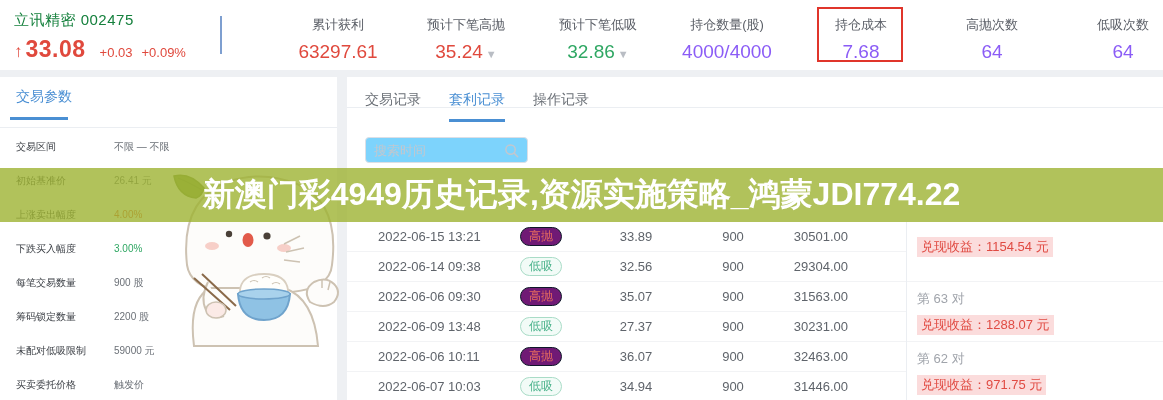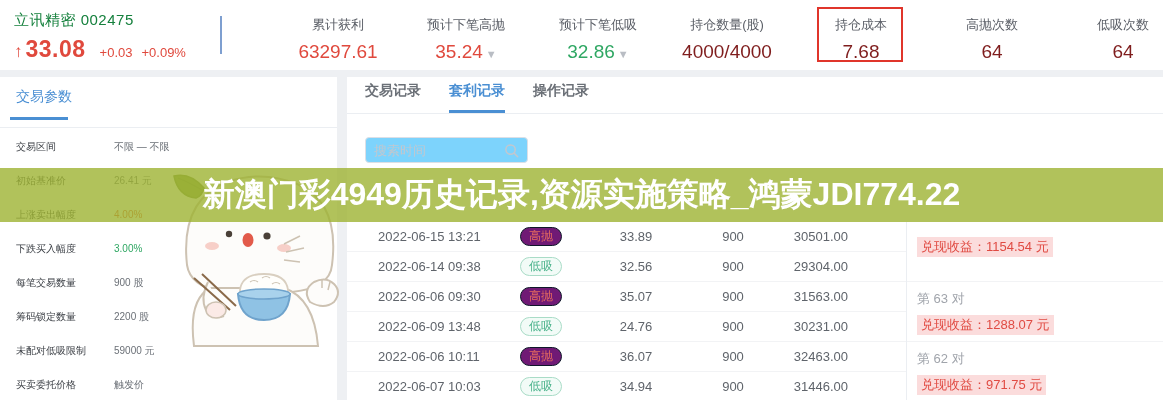--- a/index.html
+++ b/index.html
@@ -15,39 +15,39 @@
   .price { font-size:23px; font-weight:bold; letter-spacing:.5px; }
   .chg { font-size:13px; margin-left:14px; }
   .chg-pct { font-size:13px; margin-left:9px; }
   .v-divider { position:absolute; left:220px; top:16px; width:2px; height:38px; background:#7e9fd0; }
 
   .stat { position:absolute; top:0; transform:translateX(-50%); text-align:center; }
   .stat .lbl { margin-top:16px; font-size:13px; color:#5a5e66; white-space:nowrap; }
   .stat .val { margin-top:7px; font-size:19px; white-space:nowrap; }
   .val.red { color:#e0493d; }
   .val.green { color:#2fa763; }
-  .val.blue { color:#7f1d1d; }
+  .val.blue { color:#8b5cf6; }
   .caret { font-size:11px; color:#b9bdc4; margin-left:3px; cursor:pointer; }
   .cost-box { position:absolute; left:817px; top:7px; width:86px; height:55px; border:2px solid #e0352b; }
 
   
   .sidebar { position:absolute; left:0; top:77px; width:337px; height:323px; background:#fff; overflow:hidden; }
   .sidebar-tab { position:absolute; left:16px; top:11px; font-size:14px; color:#4a8fd3; cursor:pointer; }
   .sidebar-underline { position:absolute; left:10px; top:40px; width:58px; height:3px; background:#4a8fd3; }
   .sidebar-divider { position:absolute; left:0; top:50px; width:337px; height:1px; background:#ebeef2; }
   .param-rows { position:absolute; left:16px; top:53px; width:310px; }
   .param-row { height:34px; line-height:34px; font-size:10px; display:flex; }
   .param-row .plabel { width:98px; color:#3a3e44; white-space:nowrap; }
   .param-row .pvalue { color:#6b7077; white-space:nowrap; }
   .pvalue.orange { color:#e05b35; }
   .pvalue.green { color:#2fa763; }
 
   
   .main { position:absolute; left:347px; top:77px; width:816px; height:323px; background:#fff; overflow:hidden; }
-  .tabs { position:absolute; left:0; top:0; width:816px; height:37px; border-bottom:1px solid #ebeef2; display:flex; align-items:flex-end; padding-left:18px;font-weight:bold; }
+  .tabs { position:absolute; left:0; top:0; width:816px; height:31px; border-bottom:1px solid #ebeef2; display:flex; align-items:flex-start; padding-left:18px; }
   .tab { font-size:14px; color:#6b7077; margin-right:28px; cursor:pointer; position:relative; height:45px; line-height:45px; }
   .tab.active { color:#4a8fd3; }
   .tab.active::after { content:""; position:absolute; left:0; right:0; bottom:0; height:3px; background:#4a8fd3; }
   .search-wrap { position:absolute; left:18px; top:60px; width:163px; height:26px; border:1px solid #dcdfe6; border-radius:4px; background:#7dd3fc; }
   .search-input { position:absolute; left:8px; top:0; width:120px; height:24px; border:none; outline:none; font-size:13px; color:#606266; background:transparent; }
   .search-input::placeholder { color:#c3c7ce; }
   .search-icon { position:absolute; right:8px; top:5px; width:15px; height:15px; cursor:pointer; }
 
   .grid { position:absolute; left:0; top:145px; width:559px; }
   .g-time { position:absolute; left:31px; white-space:nowrap; }
@@ -194,21 +194,21 @@
     <div class="trow">
       <span class="g-time">2022-06-06 09:30</span>
       <span class="g-tag"><span class="pill sell">高抛</span></span>
       <span class="g-price">35.07</span>
       <span class="g-qty">900</span>
       <span class="g-amt">31563.00</span>
     </div>
     <div class="trow">
       <span class="g-time">2022-06-09 13:48</span>
       <span class="g-tag"><span class="pill buy">低吸</span></span>
-      <span class="g-price">24.76</span>
+      <span class="g-price">27.37</span>
       <span class="g-qty">900</span>
       <span class="g-amt">30231.00</span>
     </div>
     <div class="trow">
       <span class="g-time">2022-06-06 10:11</span>
       <span class="g-tag"><span class="pill sell">高抛</span></span>
       <span class="g-price">36.07</span>
       <span class="g-qty">900</span>
       <span class="g-amt">32463.00</span>
     </div>

